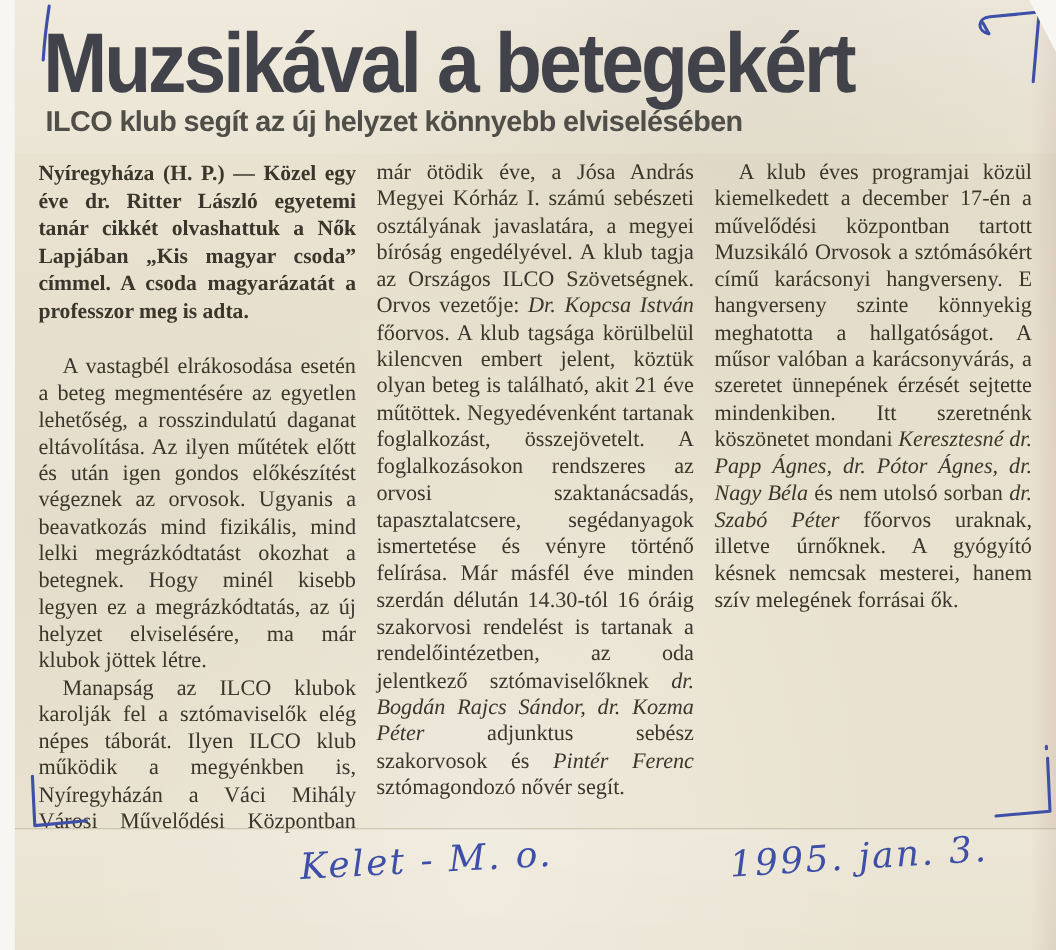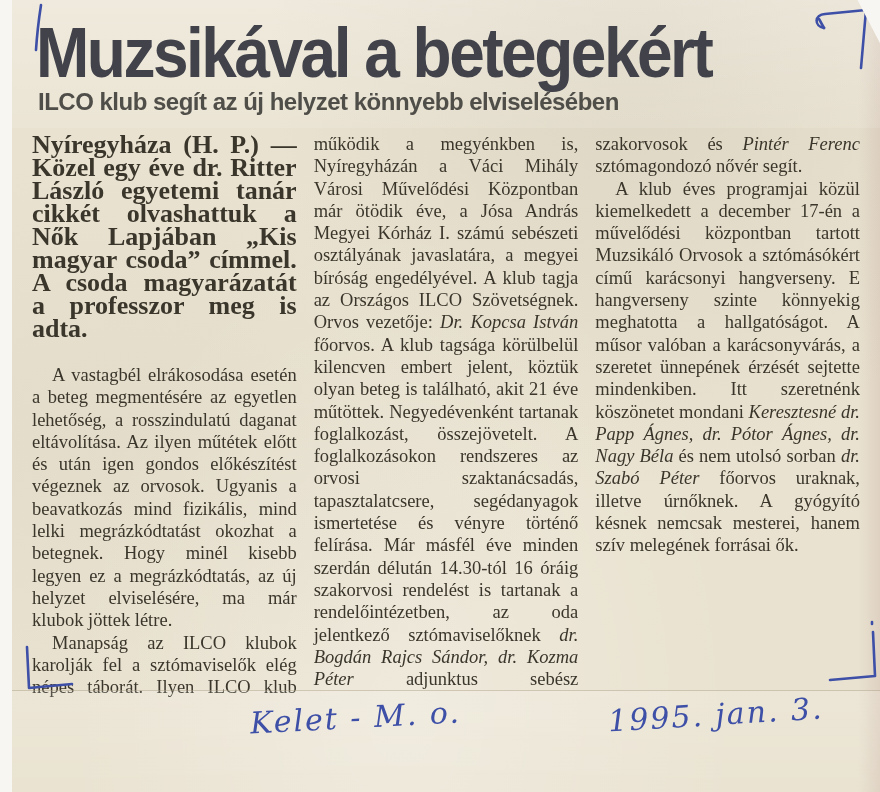--- a/index.html
+++ b/index.html
@@ -45,21 +45,21 @@
     font-weight:600;font-size:24px;letter-spacing:-0.5px;
     color:var(--sub-ink);white-space:nowrap;
   }
 
   .article{
     position:absolute;left:20px;top:133px;width:828px;height:572px;
     column-count:3;column-gap:17px;column-fill:auto;
     font-size:18.5px;line-height:22.3px;color:var(--ink);
     text-align:justify;overflow:hidden;overflow-wrap:break-word;
   }
-  .lead{font-weight:700;font-size:26px;line-height:23px;margin:0 0 24px;}
+  .lead{font-weight:700;font-size:18px;line-height:23px;margin:0 0 24px;}
   .para{margin:0;text-indent:20px;}
   .para em{}
 
   
   .clip-edge{
     position:absolute;left:0;top:690px;width:100%;height:102px;
     border-top:1px solid rgba(168,158,132,0.45);
     background:linear-gradient(rgba(255,255,255,0.14), rgba(255,255,255,0.04));
   }
 

